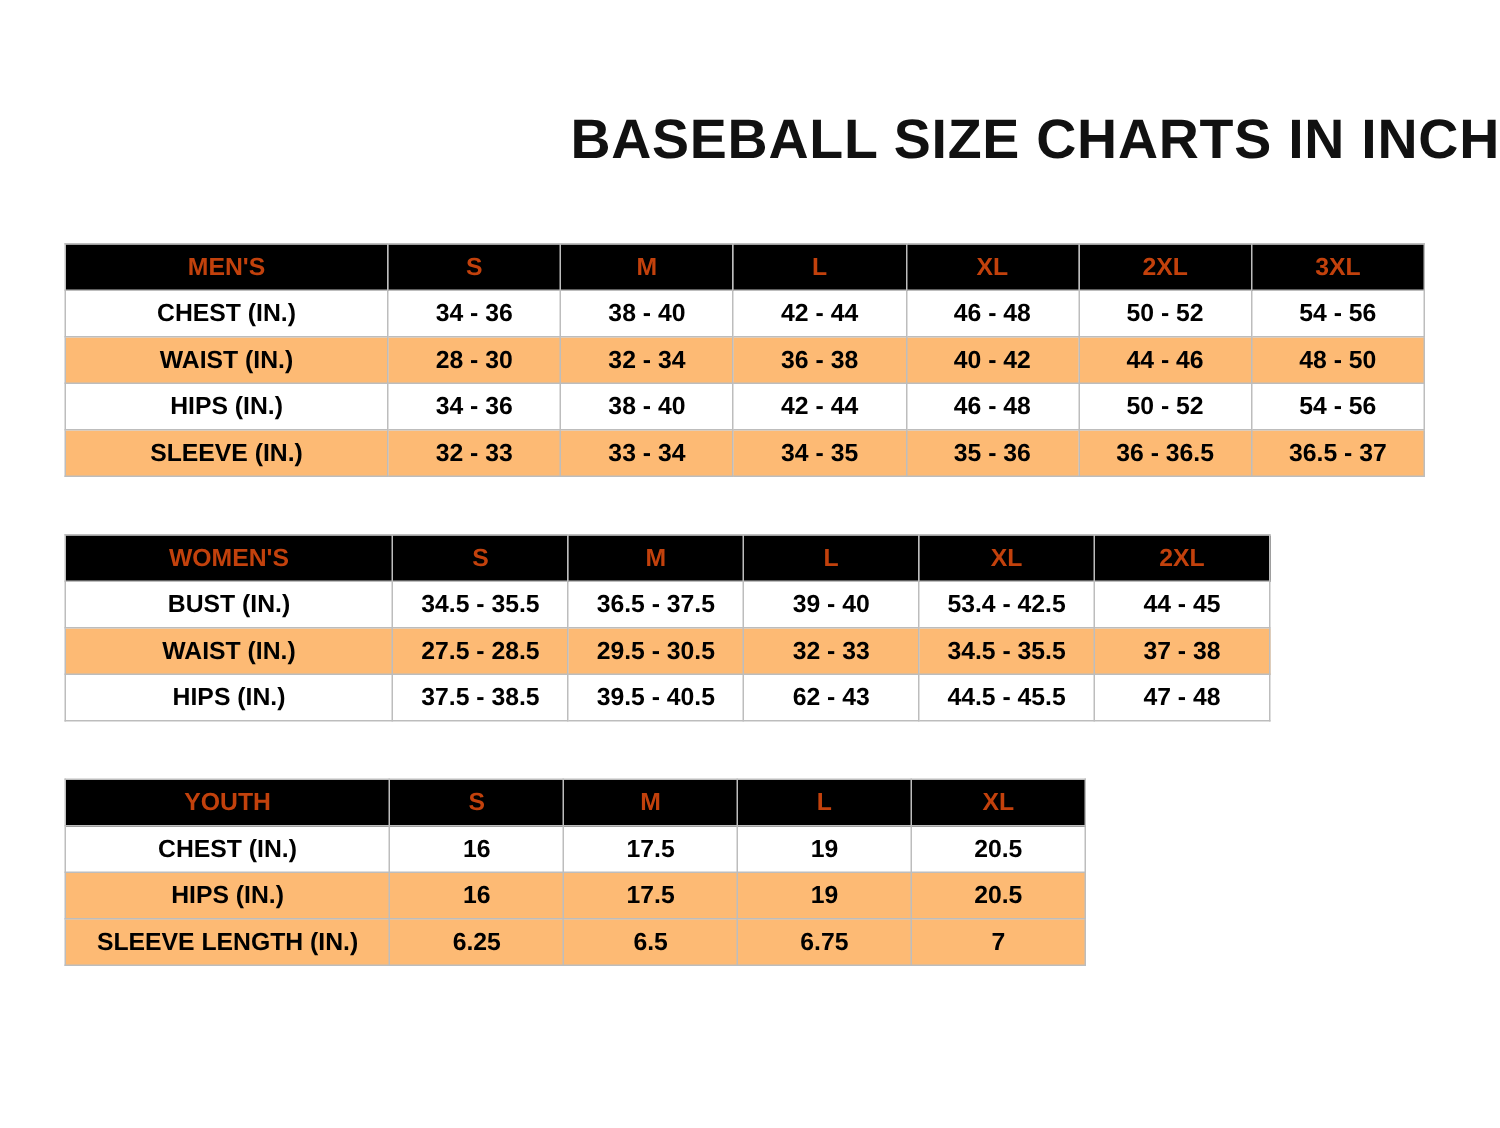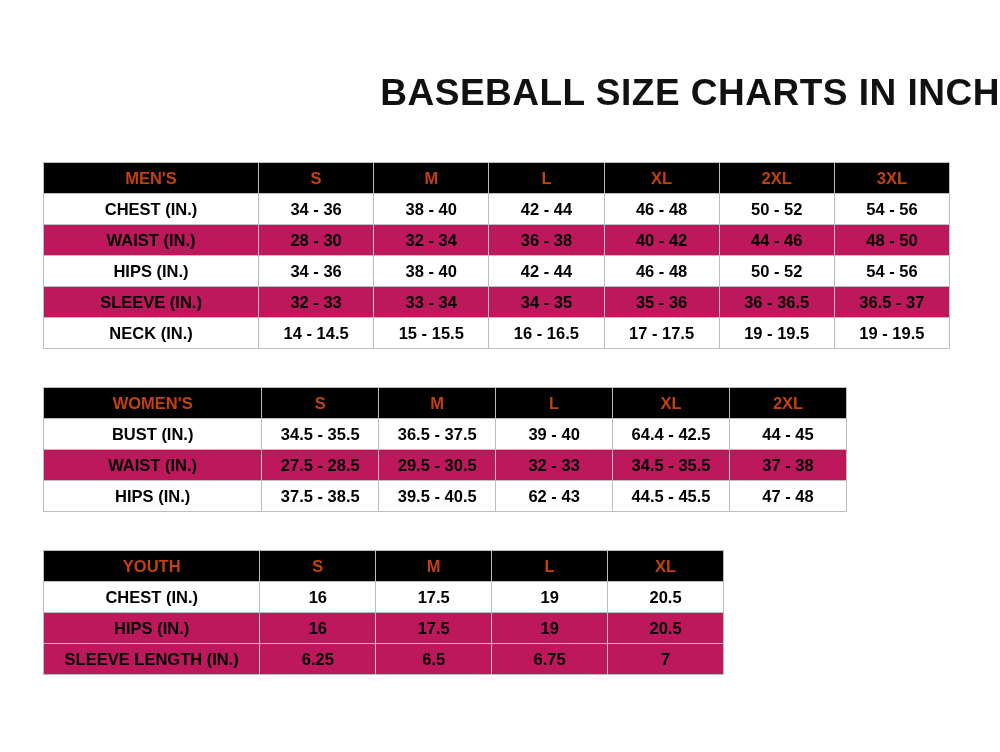--- a/index.html
+++ b/index.html
@@ -59,21 +59,21 @@
   }
   thead th.row-head {
     text-align: center;
   }
   tbody td.row-head {
     text-align: center;
     font-size: 16.5px;
     margin-top: 41px;
   }
   tr.alt td {
-    background: #be185d;
+    background: #fdba74;
   }
   
   .t-men col.c0, .t-women col.c0, .t-youth col.c0 { width: 211px; }
   .t-men col.cx { width: 113px; }
   .t-women col.cx { width: 113px; }
   .t-youth col.cx { width: 113px; }
 
   .t-men { width: 907px; }
   .t-women { width: 804px; }
   .t-youth { width: 681px; padding-left: 32px; }
@@ -138,29 +138,20 @@
         </tr>
         <tr class="alt">
           <td class="row-head">SLEEVE (IN.)</td>
           <td>32 - 33</td>
           <td>33 - 34</td>
           <td>34 - 35</td>
           <td>35 - 36</td>
           <td>36 - 36.5</td>
           <td>36.5 - 37</td>
         </tr>
-        <tr>
-          <td class="row-head">NECK (IN.)</td>
-          <td>14 - 14.5</td>
-          <td>15 - 15.5</td>
-          <td>16 - 16.5</td>
-          <td>17 - 17.5</td>
-          <td>19 - 19.5</td>
-          <td>19 - 19.5</td>
-        </tr>
       </tbody>
     </table>
 
     <table class="size-table t-women">
       <colgroup>
           <col class="c0">
           <col class="cx">
           <col class="cx">
           <col class="cx">
           <col class="cx">
@@ -175,21 +166,21 @@
           <th>XL</th>
           <th>2XL</th>
         </tr>
       </thead>
       <tbody>
         <tr>
           <td class="row-head">BUST (IN.)</td>
           <td>34.5 - 35.5</td>
           <td>36.5 - 37.5</td>
           <td>39 - 40</td>
-          <td>64.4 - 42.5</td>
+          <td>53.4 - 42.5</td>
           <td>44 - 45</td>
         </tr>
         <tr class="alt">
           <td class="row-head">WAIST (IN.)</td>
           <td>27.5 - 28.5</td>
           <td>29.5 - 30.5</td>
           <td>32 - 33</td>
           <td>34.5 - 35.5</td>
           <td>37 - 38</td>
         </tr>

